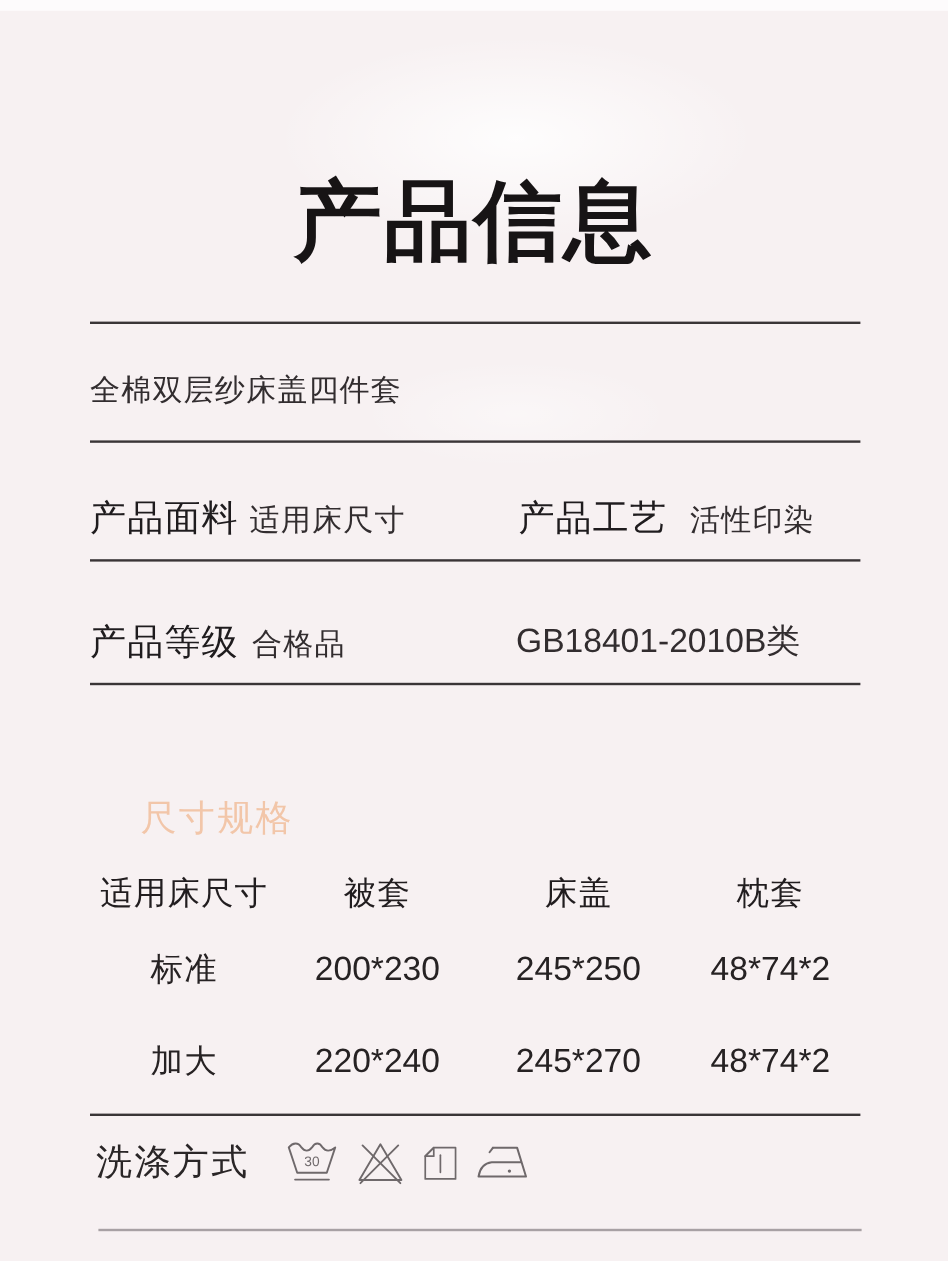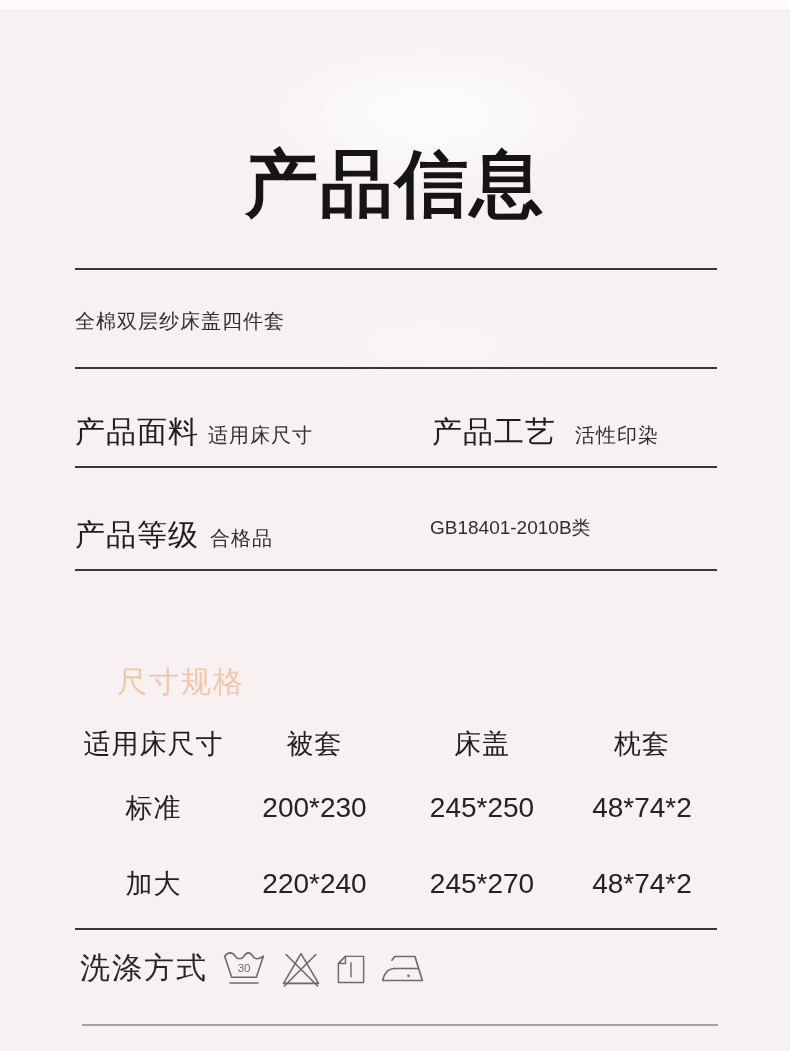--- a/index.html
+++ b/index.html
@@ -29,43 +29,43 @@
   }
   .hr{position:absolute;left:75px;width:642px;height:2px;background:#3a3537;}
   .hr-light{left:82px;width:636px;background:#a8a1a4;}
   .info-row{position:absolute;display:flex;align-items:baseline;white-space:nowrap;}
   .label{
     font-size:30px;font-weight:500;letter-spacing:1px;color:#1f1c1e;
     flex:0 0 auto;
   }
   .w135{width:135px;}
   .w133{width:133px;}
-  .value{font-size:20px;letter-spacing:1px;color:#322d2f;}
-  .value-lg{font-size:19px;letter-spacing:0;}
+  .value{font-size:25px;letter-spacing:1px;color:#322d2f;}
+  .value-lg{font-size:28px;letter-spacing:0;}
   .section-heading{
     position:absolute;left:105px;top:650px;margin:12px;
     font-size:30px;font-weight:500;letter-spacing:2px;
     color:#f2c6a9;
   }
   .size-grid{
     position:absolute;left:75px;width:642px;
     display:grid;grid-template-columns:157px 165px 170px 150px;
     justify-items:center;align-items:center;
   }
   .size-grid .cell{white-space:nowrap;}
   .size-head{top:726px;font-size:27px;font-weight:500;letter-spacing:1px;color:#211d1f;}
   .size-row{font-size:27px;letter-spacing:1px;color:#262223;}
   .size-row .num{font-size:28px;letter-spacing:0;}
   .row-std{top:790px;}
   .row-xl{top:866px;}
   .wash-row{
     position:absolute;left:80px;top:948px;
     display:flex;align-items:center;gap:14px;
   }
-  .wash-label{font-size:30px;font-weight:500;letter-spacing:2px;color:#2a2627;}
+  .wash-label{font-size:30px;font-weight:500;letter-spacing:2px;color:#2a2627;margin-right:16px;}
   .care-icon{display:block;}
   .care-icon path,.care-icon line{
     fill:none;stroke:#6f696b;stroke-width:1.8;stroke-linecap:round;stroke-linejoin:round;
   }
   .care-icon text{fill:#6f696b;font-size:13px;font-family:"Liberation Sans","DejaVu Sans",sans-serif;}
   .care-icon circle{fill:#6f696b;stroke:none;}
 </style>
 </head>
 <body>
 

